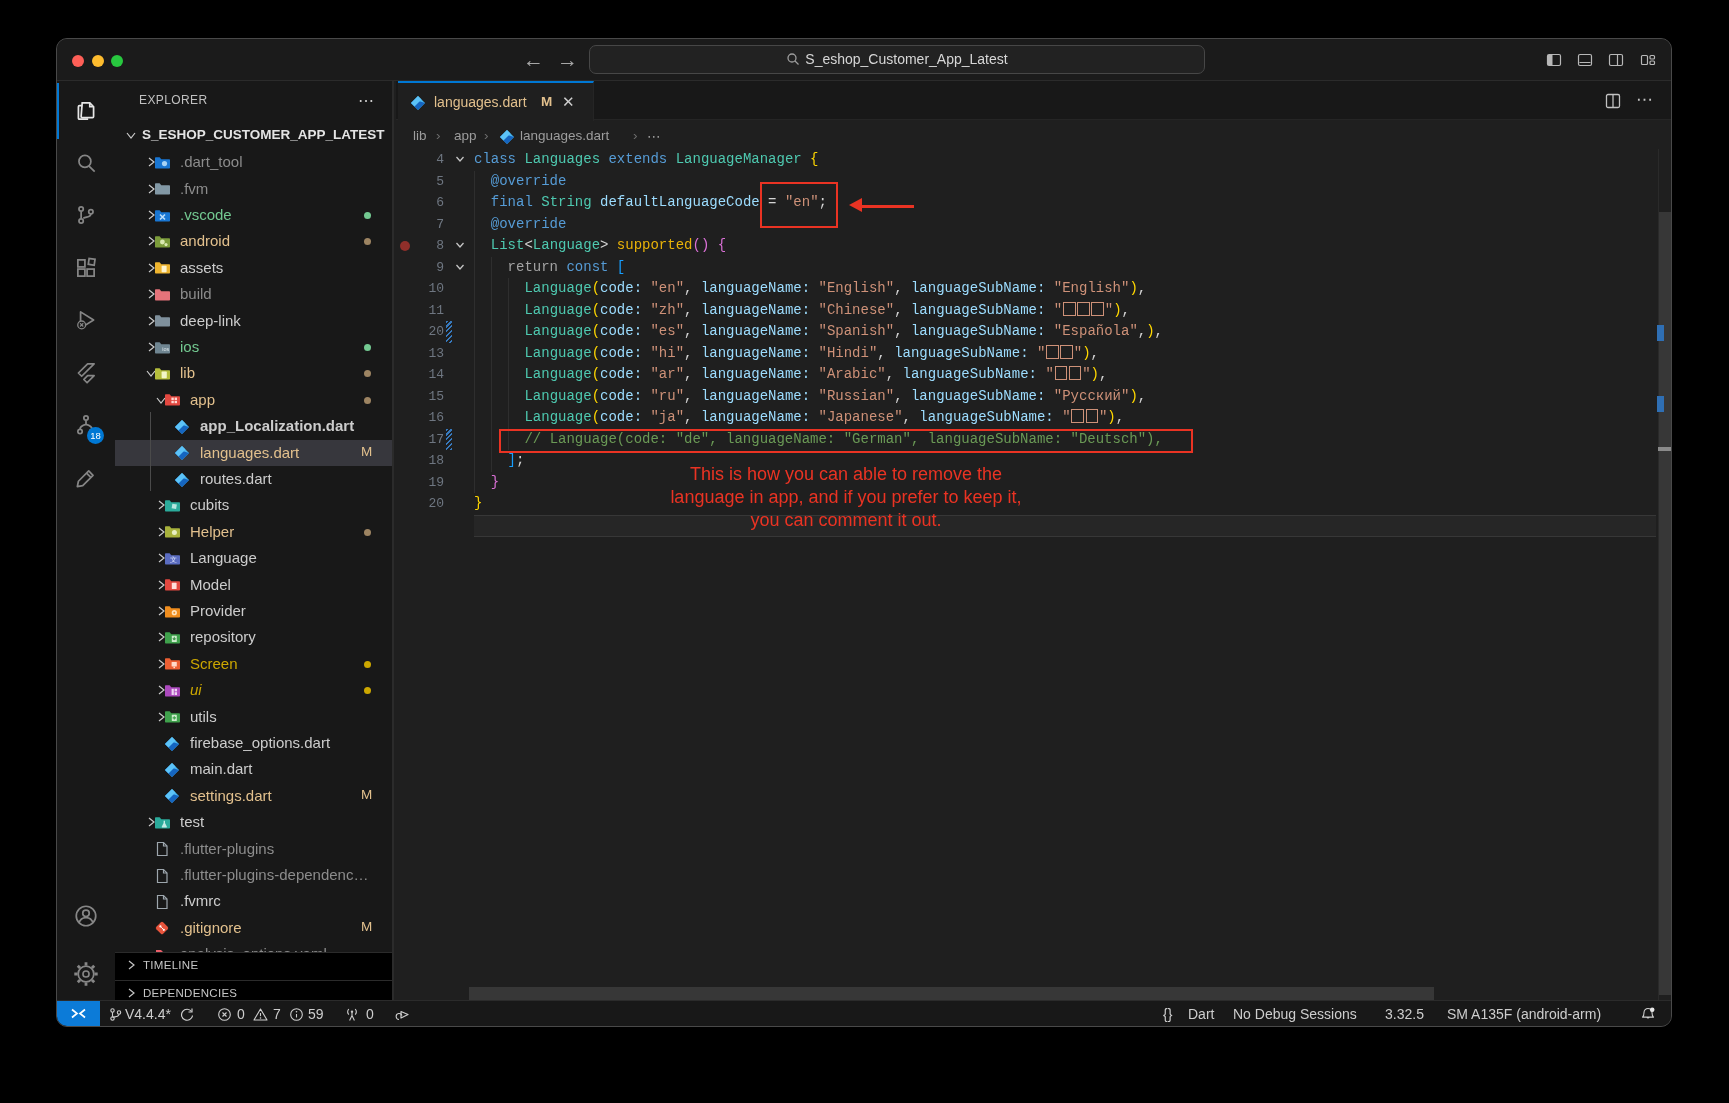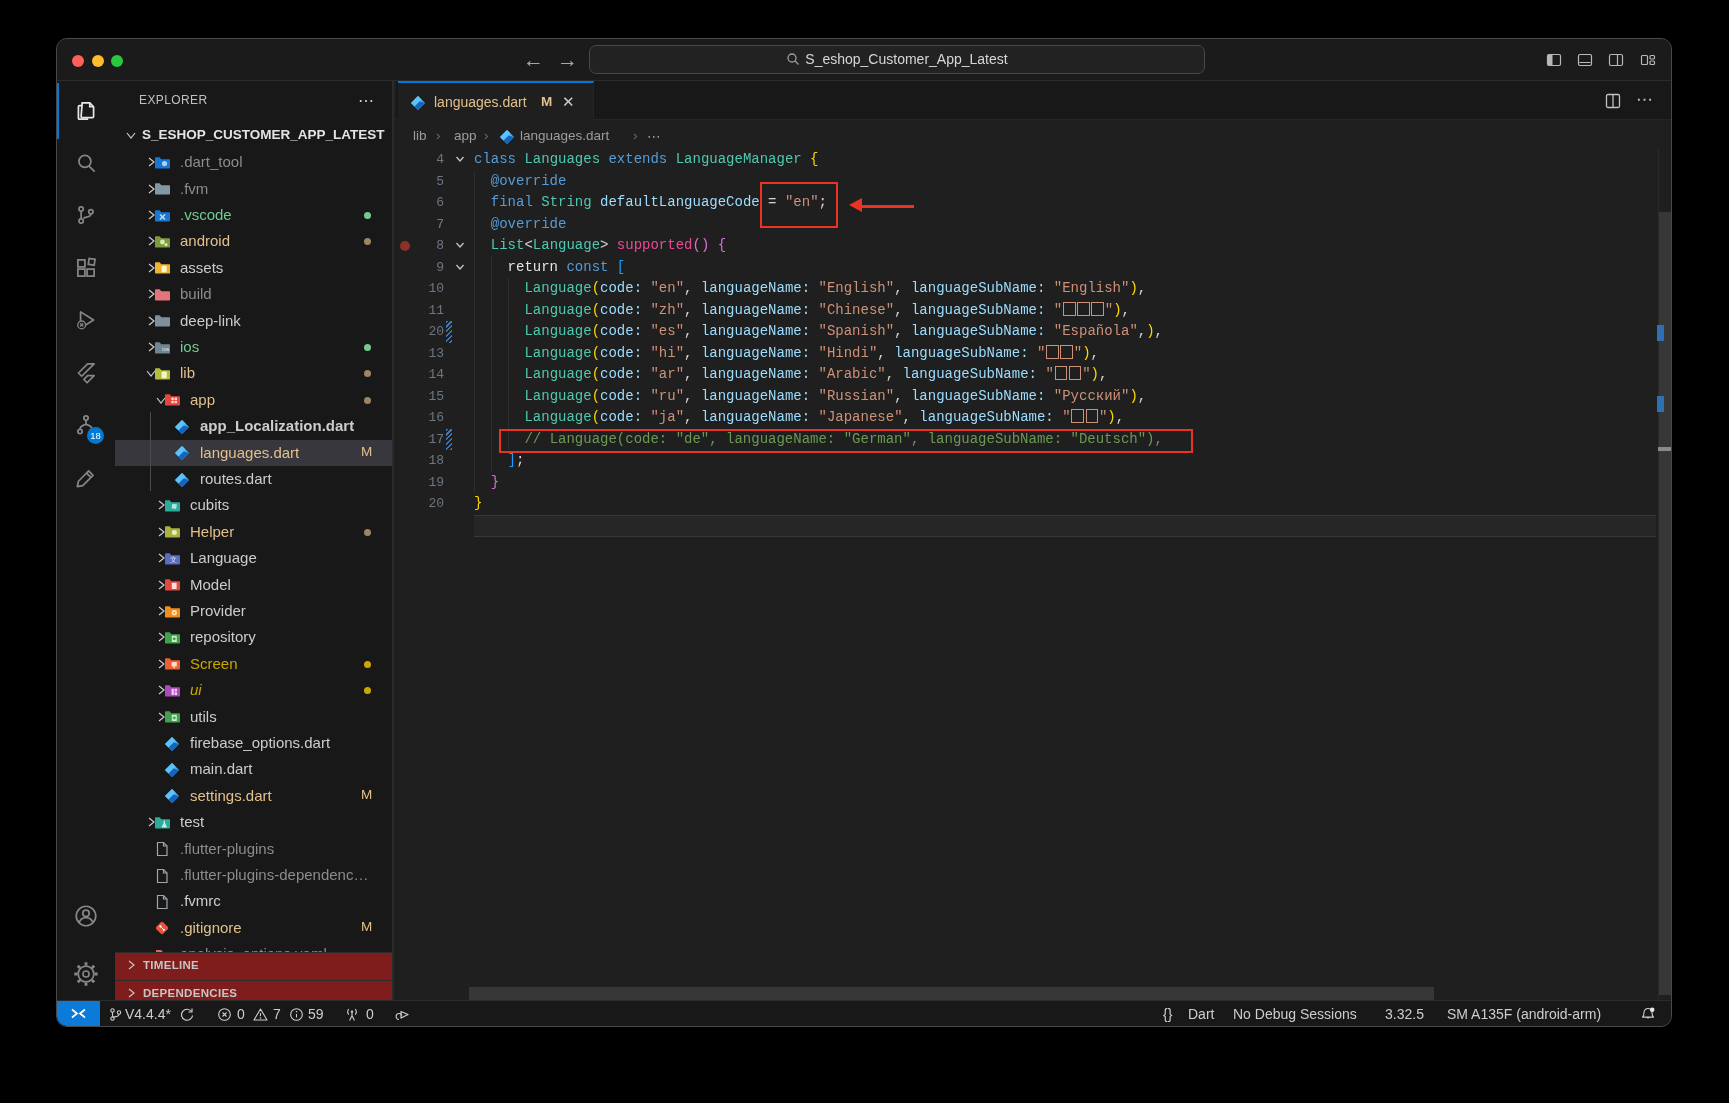--- a/index.html
+++ b/index.html
@@ -20,35 +20,35 @@
 
 #sbar{position:absolute;left:58px;top:42px;width:279px;bottom:26px;background:#181818;border-right:2px solid #2b2b2b;overflow:hidden}
 .srow{position:absolute;left:0;width:279px;height:26.4px;font-size:15px;color:#cccccc;white-space:nowrap;overflow:hidden}
 .srow .lbl{position:absolute;top:4px}
 .srow svg.fi{position:absolute;top:5.5px}
 .chv{position:absolute;width:16px;height:16px;top:5px}
 .chv svg{width:16px;height:16px}
 .badge{position:absolute;left:246px;top:4px;color:#e2c08d;font-size:13.5px}
 .dot{position:absolute;left:249px;top:10px;width:7px;height:7px;border-radius:50%}
 .gray{color:#8c8c8c}.green{color:#73c991}.tan{color:#e2c08d}.warn{color:#cca700}
-.shead{position:absolute;left:0;width:279px;height:28px;background:#7f1d1d;border-top:1px solid #2b2b2b;
- font-size:11.5px;font-weight:bold;color:#c5c5c5;letter-spacing:.3px}
+.shead{position:absolute;left:0;width:279px;height:28px;background:#000000;border-top:1px solid #2b2b2b;
+ font-size:11.5px;font-weight:normal;color:#c5c5c5;letter-spacing:.3px}
 .shead .lbl{position:absolute;left:28px;top:6px}
 .shead .chv{top:4px;left:8px}
 
 #edit{position:absolute;left:339px;top:42px;right:0;bottom:26px;background:#1f1f1f}
 #tabstrip{position:absolute;left:0;top:0;right:0;height:39px;background:#181818;border-bottom:1px solid #252525}
 #tab{position:absolute;left:2px;top:0;width:196px;height:40px;background:#1f1f1f;border-top:2px solid #0078d4;border-right:1px solid #252525}
 #crumbs{position:absolute;left:0;top:40px;right:0;height:28px;color:#9d9d9d;font-size:13.5px}
 #crumbs span{position:absolute;top:7px}
 .cl{position:absolute;left:0;height:21.5px;white-space:pre;font-family:"Liberation Mono",monospace;font-size:14px;line-height:21.5px}
 .ln{position:absolute;left:0px;width:48px;text-align:right;color:#6e7681;font-size:13px;top:0;line-height:21.5px}
 .ct{position:absolute;left:78px;top:0;line-height:21.5px;color:#d4d4d4}
-.kb{color:#569cd6}.ty{color:#4ec9b0}.fn{color:#ec4899}.pn{color:#9cdcfe}.st{color:#ce9178}
-.cf{color:#e5e5e5}.b1{color:#ffd700}.b2{color:#da70d6}.b3{color:#179fff}.cm{color:#6a9955}
+.kb{color:#569cd6}.ty{color:#4ec9b0}.fn{color:#eab308}.pn{color:#9cdcfe}.st{color:#ce9178}
+.cf{color:#a3a3a3}.b1{color:#ffd700}.b2{color:#da70d6}.b3{color:#179fff}.cm{color:#6a9955}
 .tf{display:inline-block;width:12.6px;height:14px;border:1.2px solid #ce9178;margin:0 .8px;vertical-align:-2px;box-sizing:border-box}
 .guide{position:absolute;width:1px;background:rgba(255,255,255,0.07)}
 .fold{position:absolute;left:57px;width:14px;height:14px;color:#c5c5c5}
 .redbox{position:absolute;border:2px solid #ea3323}
 .redtxt{position:absolute;color:#ea3323;font-size:18px;line-height:23px;text-align:center}
 
 #status{position:absolute;left:0;bottom:0;width:100%;height:26px;background:#181818;border-top:1px solid #2b2b2b;color:#cdcdcd;font-size:14px}
 #status .it{position:absolute;top:5px;white-space:nowrap}
 #status svg{display:block}
 </style></head>
@@ -546,20 +546,21 @@
       <div class="fold" style="top:178.75px"><svg width="14" height="14" viewBox="0 0 14 14" style="">
           <path d="M3.5 5 l3.5 4 3.5-4" stroke="#c5c5c5" stroke-width="1.3" fill="none"></path>
         </svg></div>
  <div class="abs" style="left:4px;top:159.8px;width:10px;height:10px;border-radius:50%;background:#8f2f2a"></div>
  <div class="abs" style="left:50px;top:240.25px;width:6px;height:21.5px;background:repeating-linear-gradient(135deg,#3779bd 0 1.6px,transparent 1.6px 3.4px)"></div>
       <div class="abs" style="left:50px;top:347.75px;width:6px;height:21.5px;background:repeating-linear-gradient(135deg,#3779bd 0 1.6px,transparent 1.6px 3.4px)"></div>
  <div class="redbox" style="left:364px;top:101px;width:78px;height:46px"></div>
       <div class="abs" style="left:466px;top:123.5px;width:52px;height:3.5px;background:#ea3323"></div>
       <div class="abs" style="left:453px;top:117px;width:0;height:0;border-top:7px solid transparent;border-bottom:7px solid transparent;border-right:13px solid #ea3323"></div>
       <div class="redbox" style="left:103px;top:348px;width:694px;height:24px"></div>
+      <div class="redtxt" style="left:170px;top:382px;width:560px">This is how you can able to remove the<br>language in app, and if you prefer to keep it,<br>you can comment it out.</div>
  <div class="abs" style="left:1262px;top:68px;bottom:0;width:1px;background:#2a2a2a"></div>
       <div class="abs" style="left:1263px;top:131px;width:14px;height:783px;background:rgba(255,255,255,0.11)"></div>
       <div class="abs" style="left:1261px;top:244px;width:7px;height:16px;background:#2f6fb4"></div>
       <div class="abs" style="left:1261px;top:315px;width:7px;height:16px;background:#2f6fb4"></div>
       <div class="abs" style="left:1262px;top:366px;width:14px;height:4px;background:#8a8a8a"></div>
  <div class="abs" style="left:73px;top:906px;width:965px;height:13px;background:rgba(255,255,255,0.11)"></div>
 </div>
 
 <div id="status">
  <div class="abs" style="left:0;top:0;width:43px;height:25px;background:#0c7bd8;color:#fff">

